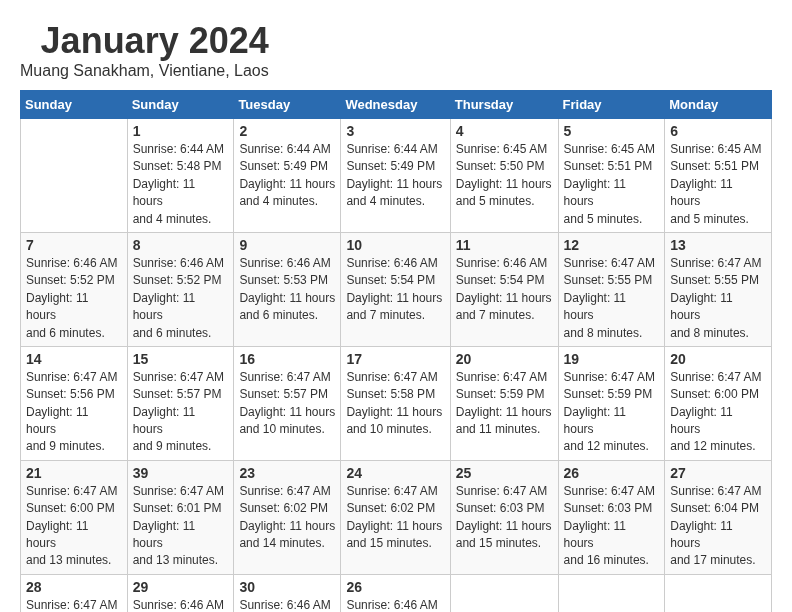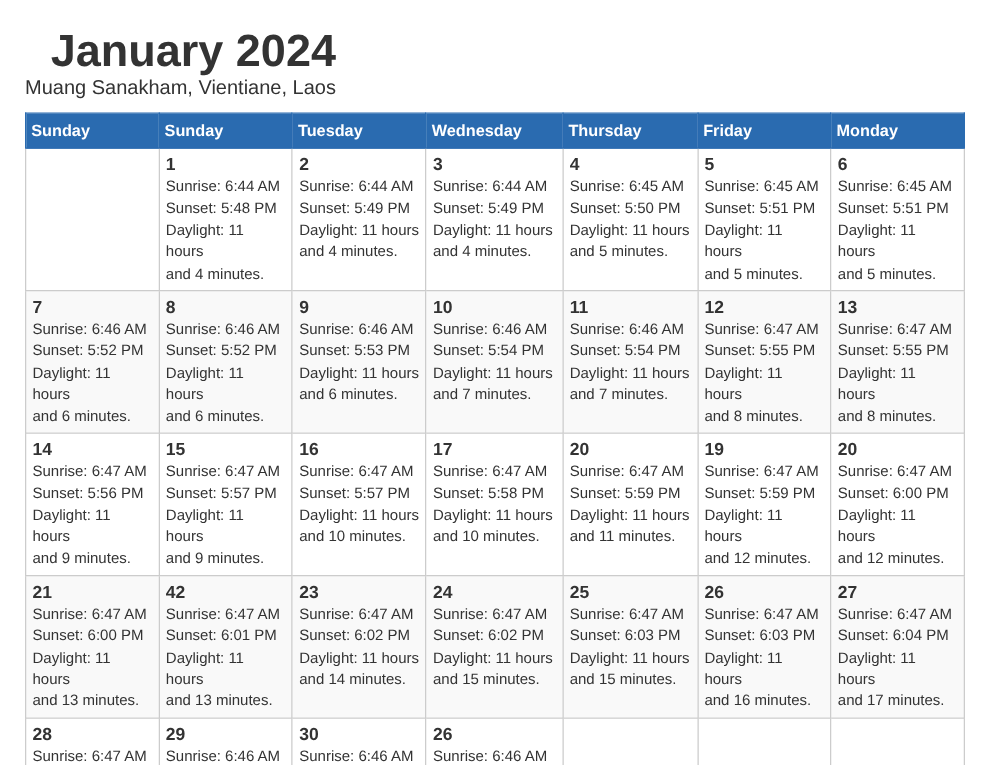--- a/index.html
+++ b/index.html
@@ -192,21 +192,21 @@
           <div class="day-number">20</div>
           <div class="day-info">Sunrise: 6:47 AM<br>Sunset: 6:00 PM<br>Daylight: 11 hours<br>and 12 minutes.</div>
         </td>
       </tr>
       <tr>
         <td>
           <div class="day-number">21</div>
           <div class="day-info">Sunrise: 6:47 AM<br>Sunset: 6:00 PM<br>Daylight: 11 hours<br>and 13 minutes.</div>
         </td>
         <td>
-          <div class="day-number">42</div>
+          <div class="day-number">39</div>
           <div class="day-info">Sunrise: 6:47 AM<br>Sunset: 6:01 PM<br>Daylight: 11 hours<br>and 13 minutes.</div>
         </td>
         <td>
           <div class="day-number">23</div>
           <div class="day-info">Sunrise: 6:47 AM<br>Sunset: 6:02 PM<br>Daylight: 11 hours<br>and 14 minutes.</div>
         </td>
         <td>
           <div class="day-number">24</div>
           <div class="day-info">Sunrise: 6:47 AM<br>Sunset: 6:02 PM<br>Daylight: 11 hours<br>and 15 minutes.</div>
         </td>

